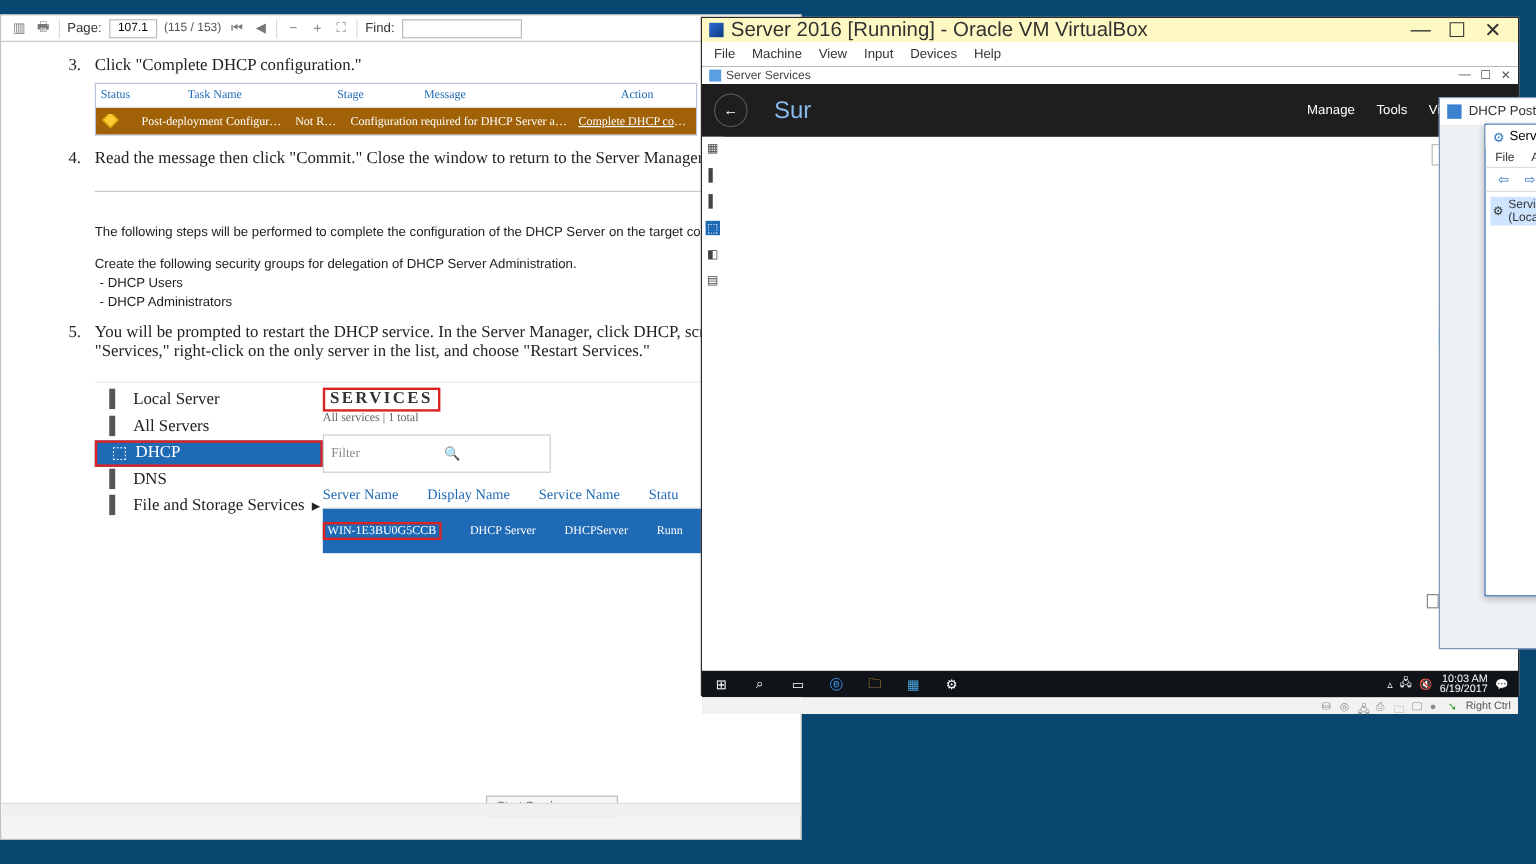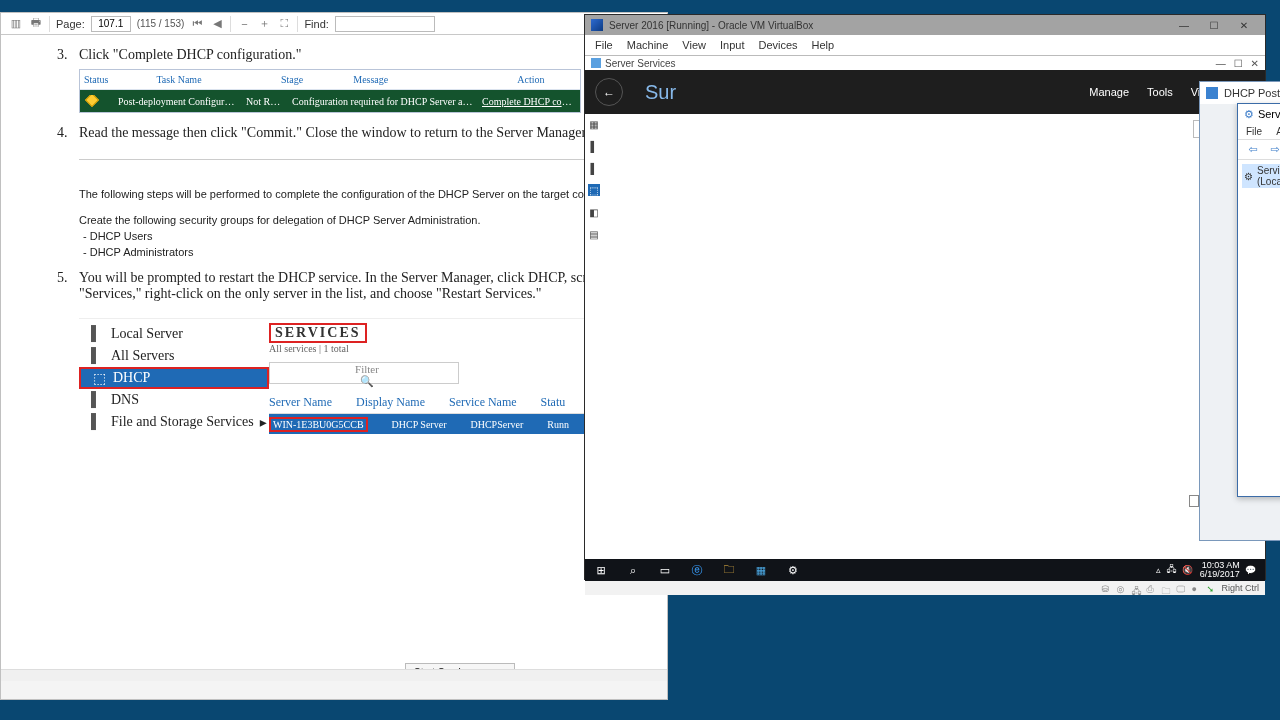--- a/index.html
+++ b/index.html
@@ -17,52 +17,52 @@
   .page-count { color: #555; font-size: 10px; }
   .find-input { width: 100px; height: 16px; border: 1px solid #bbb; font-size: 10px; padding: 0 3px; }
   .pdf-body { height: calc(100% - 40px); overflow: hidden; background: #fff; padding: 12px 16px 0 16px; position: relative; }
   .doc-text { font-family: "Times New Roman", serif; font-size: 14px; color: #222; text-align: justify; }
   .doc-list { margin-left: 62px; }
   .doc-li { margin-bottom: 12px; }
   .doc-li .num { float: left; margin-left: -22px; }
   .table-img { margin: 6px 0 12px 0; border: 1px solid #b9c4d8; width: 502px; font-size: 10px; }
   .table-img .hdr { display: flex; background: #fff; color: #1f6ab5; border-bottom: 1px solid #dbe3ee; height: 20px; align-items: center; gap: 40px; }
   .table-img .th { padding: 0 4px; }
-  .table-img .row { display: flex; background: #14532d; color: #fff; height: 22px; align-items: center; }
+  .table-img .row { display: flex; background: #a16207; color: #fff; height: 22px; align-items: center; }
   .table-img .td { padding: 0 4px; overflow: hidden; white-space: nowrap; text-overflow: ellipsis; }
   .c-status{width:34px;} .c-task{width:128px;} .c-stage{width:46px;} .c-msg{width:190px;} .c-act{width:100px;}
   .table-img .link { text-decoration: underline; }
   .warn-ico { display:inline-block; width:10px; height:10px; background:#ffcc33; border:1px solid #cc9a00; transform: rotate(45deg); margin:0 3px;}
 
   .sub-panel { margin: 18px 0 0 0; border-top: 1px solid #ccc; padding-top: 24px; font-family: "Segoe UI", sans-serif; font-size: 11px; color: #222; }
   .sub-panel p { margin: 4px 0; }
   .sub-panel .indent { margin-left:4px;}
 
   .sm-shot { display:flex; margin-top:16px; border-top:1px solid #eee; padding-top:4px; }
   .sm-left { width: 190px; }
   .sm-item { display:flex; align-items:center; height:22px; padding-left:12px; color:#222;}
   .sm-item .ico { width:14px; margin-right:6px; color:#555;}
   .sm-item.sel { background:#1f6ab5; color:#fff; border:2px solid #d22; }
   .sm-item.sel .ico { color:#fff;}
   .sm-right { flex:1; }
   .serv-title { font-size:14px; font-weight:600; letter-spacing:2px; color:#333; border:2px solid #d22; display:inline-block; padding:0 4px;}
   .serv-sub { font-size:10px; color:#666; }
-  .filter-box { display:flex; align-items:center; border:1px solid #ccc; width:190px; height:22px; margin:8px 0; font-size:11px; color:#888;flex-direction:column;}
+  .filter-box { display:flex; align-items:center; border:1px solid #ccc; width:190px; height:32px; margin:8px 0; font-size:11px; color:#888;}
   .filter-box span{flex:1; padding-left:6px;}
   .serv-cols { color:#1f6ab5; font-size:12px; display:flex; gap:24px; border-bottom:1px solid #ddd; padding:3px 0;}
-  .serv-row { display:flex; gap:24px; background:#1f6ab5; color:#fff; font-size:10px; height:20px; align-items:center;}
+  .serv-row { display:flex; gap:24px; background:#1f6ab5; color:#fff; font-size:10px; height:37px; align-items:center;}
   .serv-row span:first-child{border:2px solid #d22; padding:0 2px;}
   .ctx-menu { position:absolute; left:404px; top:628px; background:#f6f6f6; border:1px solid #bbb; width:110px; font-size:10px;}
   .ctx-menu div{padding:3px 8px;}
 
   .h-scroll { position:absolute; bottom:0; left:0; right:0; height:12px; background:#f0f0f0; border-top:1px solid #ddd;}
 
   
   .vb-win { position:absolute; left:584px; top:14px; width:682px; height:566px; background:#fff; border:1px solid #2a2a2a; }
-  .vb-title { height:20px; background:#a3a3a3; display:flex; align-items:center; padding:0 6px; font-size:10px; color:#333;}
+  .vb-title { height:20px; background:#fef9c3; display:flex; align-items:center; padding:0 6px; font-size:17px; color:#333;}
   .vb-title .cube { width:12px; height:12px; background:linear-gradient(135deg,#2d6bd1,#0d3b82); margin-right:6px;}
   .vb-title .spacer{flex:1;}
   .win-ctrl { display:flex; gap:0;}
   .win-btn { width:30px; height:18px; display:flex; align-items:center; justify-content:center; color:#333; cursor:pointer;}
   .vb-menu { height:20px; display:flex; align-items:center; gap:14px; padding:0 10px; font-size:11px; color:#333;}
 
   
   .sm-guest { position:absolute; left:0; top:40px; right:0; height:502px; background:#fff; border-top:1px solid #bbb;}
   .sm-guest-title { height:14px; background:#fff; display:flex; align-items:center; padding:0 6px; font-size:10px; color:#444;}
   .sm-guest-title .ico{width:10px;height:10px;background:#5aa0e0;margin-right:4px;}

